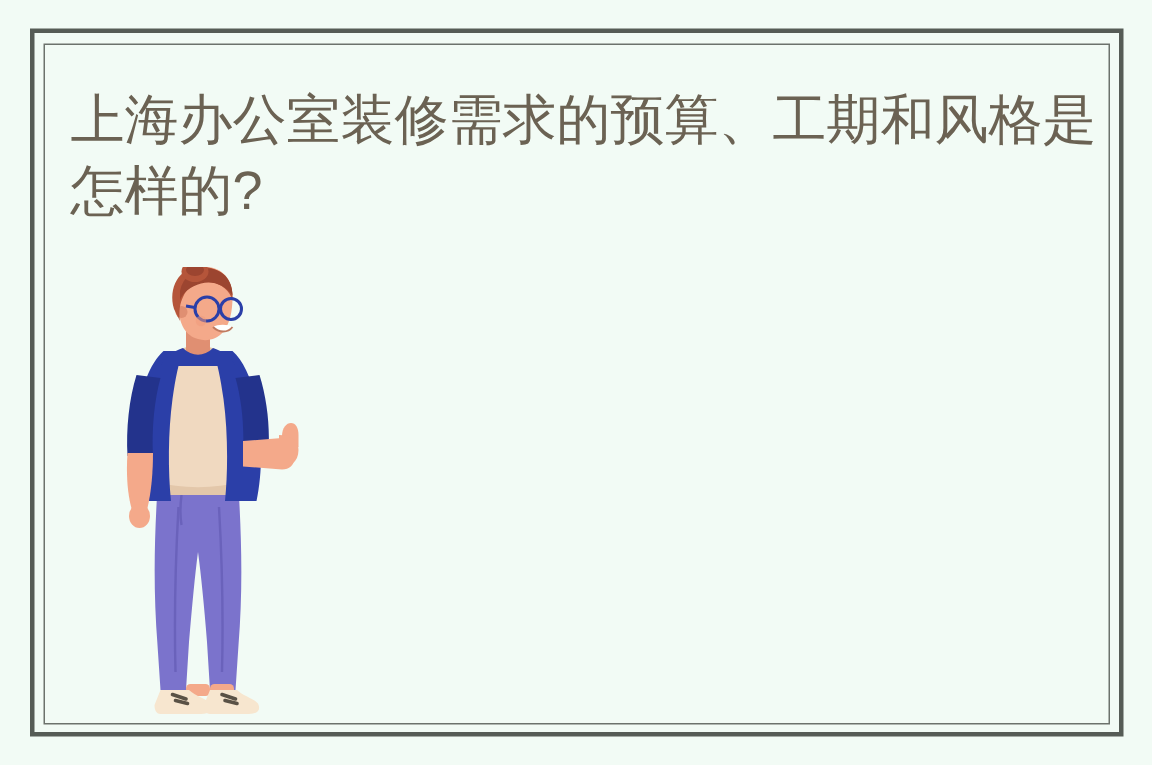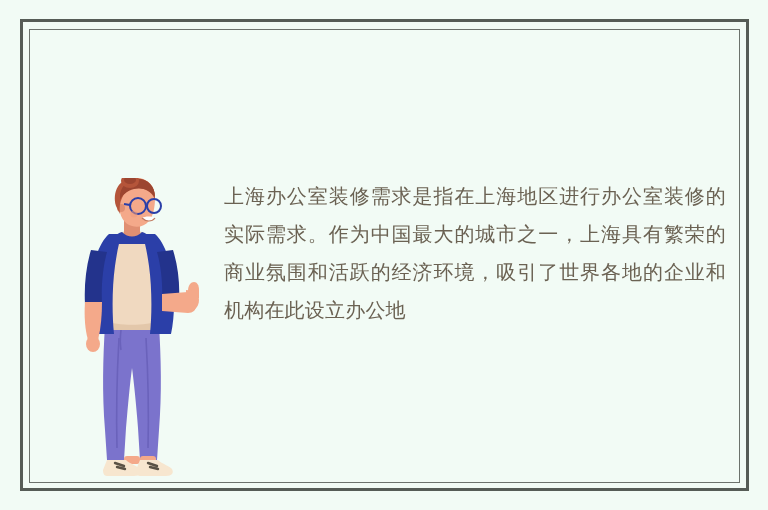--- a/index.html
+++ b/index.html
@@ -100,20 +100,21 @@
   }
 </style>
 </head>
 <body>
 
 <div id="page">
 
   <div class="frame-outer"></div>
   <div class="frame-inner"></div>
 
+  <h1 class="article-title">上海办公室装修需求的预算、工期和风格是怎样的?</h1>
 
   <div class="content-row">
 
     <div class="illustration">
       <svg viewBox="0 0 140 300" xmlns="http://www.w3.org/2000/svg">
 
         <path d="M43 147 L97 147 C99 180 100 215 97 252 L95 282 L78 282 L76 250 C74 225 72 205 70 190 C68 205 66 226 64 250 L62 282 L45 282 L43 252 C40 214 41 180 43 147 Z" fill="#7b73cc"></path>
 
         <path d="M57 160 C55 195 54 230 55 270" stroke="#6a62bb" stroke-width="1.6" fill="none"></path>
         <path d="M84 160 C86 195 87 230 86 270" stroke="#6a62bb" stroke-width="1.6" fill="none"></path>
@@ -171,16 +172,15 @@
         <path d="M84 28 L85 28" stroke="#2b3fa8" stroke-width="2"></path>
         <path d="M68 27 L62 26" stroke="#2b3fa8" stroke-width="2"></path>
 
         <path d="M80 40 C84 44 90 44 93 40 C90 38 83 38 80 40 Z" fill="#ffffff"></path>
         <path d="M80 40 C84 44 90 44 93 40" stroke="#c07a5f" stroke-width="1.2" fill="none"></path>
 
         <circle cx="72" cy="36" r="3.5" fill="#f09a7c" opacity="0.55"></circle>
       </svg>
     </div>
 
-    <p class="article-body">上海办公室装修需求是指在上海地区进行办公室装修的实际需求。作为中国最大的城市之一，上海具有繁荣的商业氛围和活跃的经济环境，吸引了世界各地的企业和机构在此设立办公地</p>
 
   </div>
 </div>
 
 </body></html>

